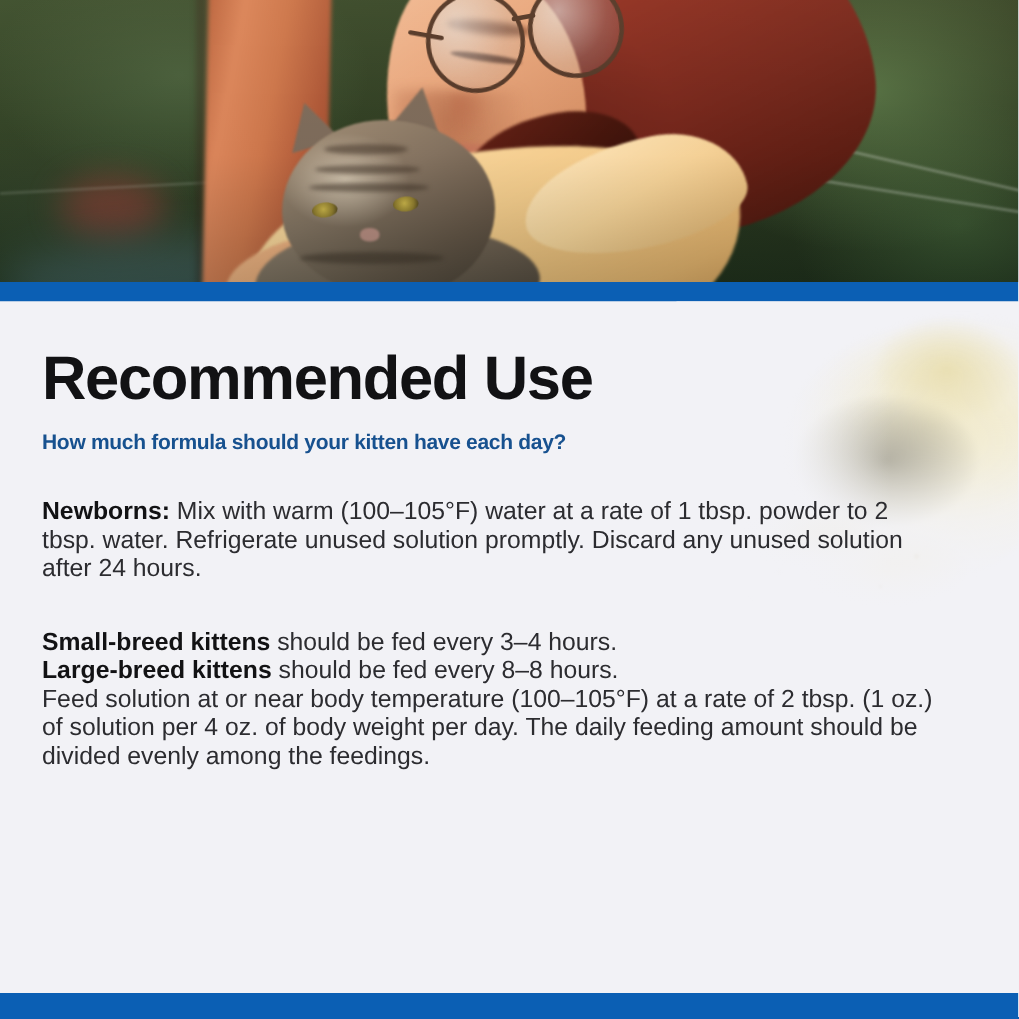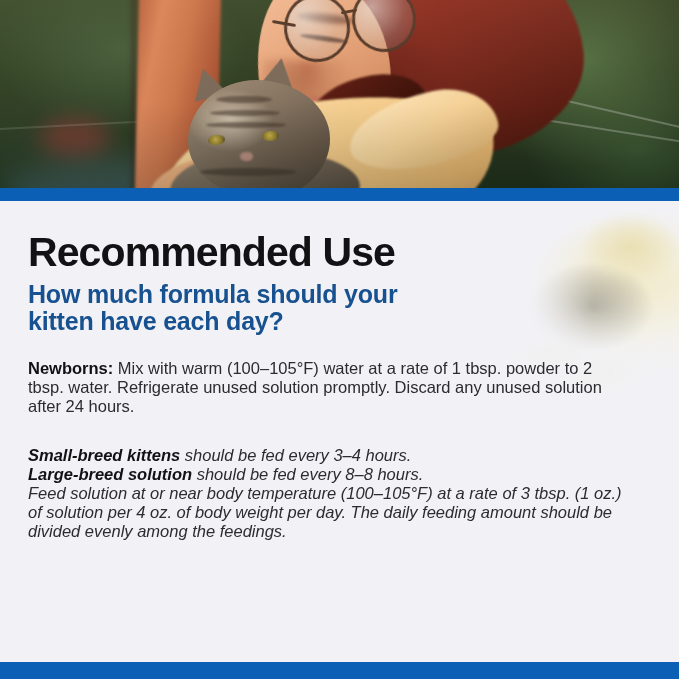--- a/index.html
+++ b/index.html
@@ -256,35 +256,35 @@
   h1.title{
     margin:0 0 4px 0;
     font-size:41px;
     line-height:50px;
     font-weight:700;
     letter-spacing:-0.9px;
     color:#121214;
   }
   h2.subtitle{
     margin:0;
-    font-size:25px;
+    font-size:14px;
     line-height:27px;
     font-weight:700;
     letter-spacing:-0.2px;
     color:#17518f;
     max-width:400px;
   }
   .body-block{
     margin-top:24px;
     font-size:16.5px;
     line-height:19px;
     color:#2c2c30;
     max-width:600px;
   }
-  .body-block.second{margin-top:30px;font-style:italic;}
+  .body-block.second{margin-top:30px;}
   .body-block b{font-weight:700;color:#121214;}
   .fineprint{
     margin-top:30px;
     font-size:12.6px;
     line-height:20px;
     color:#3a3a3e;
     max-width:580px;
   }
 </style>
 </head>
@@ -352,22 +352,22 @@
       <h1 class="title">Recommended Use</h1>
 
       <h2 class="subtitle">How much formula should your kitten have each day?</h2>
 
       <p class="body-block">
         <b>Newborns:</b><span> Mix with warm (100–105°F) water at a rate of 1 tbsp. powder to 2 tbsp. water. Refrigerate unused solution promptly. Discard any unused solution after 24 hours.</span>
       </p>
 
       <div class="body-block second">
         <div><b>Small-breed kittens</b><span> should be fed every 3–4 hours.</span></div>
-        <div><b>Large-breed solution</b><span> should be fed every 8–8 hours.</span></div>
-        <div>Feed solution at or near body temperature (100–105°F) at a rate of 3 tbsp. (1 oz.) of solution per 4 oz. of body weight per day. The daily feeding amount should be divided evenly among the feedings.</div>
+        <div><b>Large-breed kittens</b><span> should be fed every 8–8 hours.</span></div>
+        <div>Feed solution at or near body temperature (100–105°F) at a rate of 2 tbsp. (1 oz.) of solution per 4 oz. of body weight per day. The daily feeding amount should be divided evenly among the feedings.</div>
       </div>
 
 
     </div>
   </div>
 
   <div class="rule-bottom"></div>
 
 </div>
 

